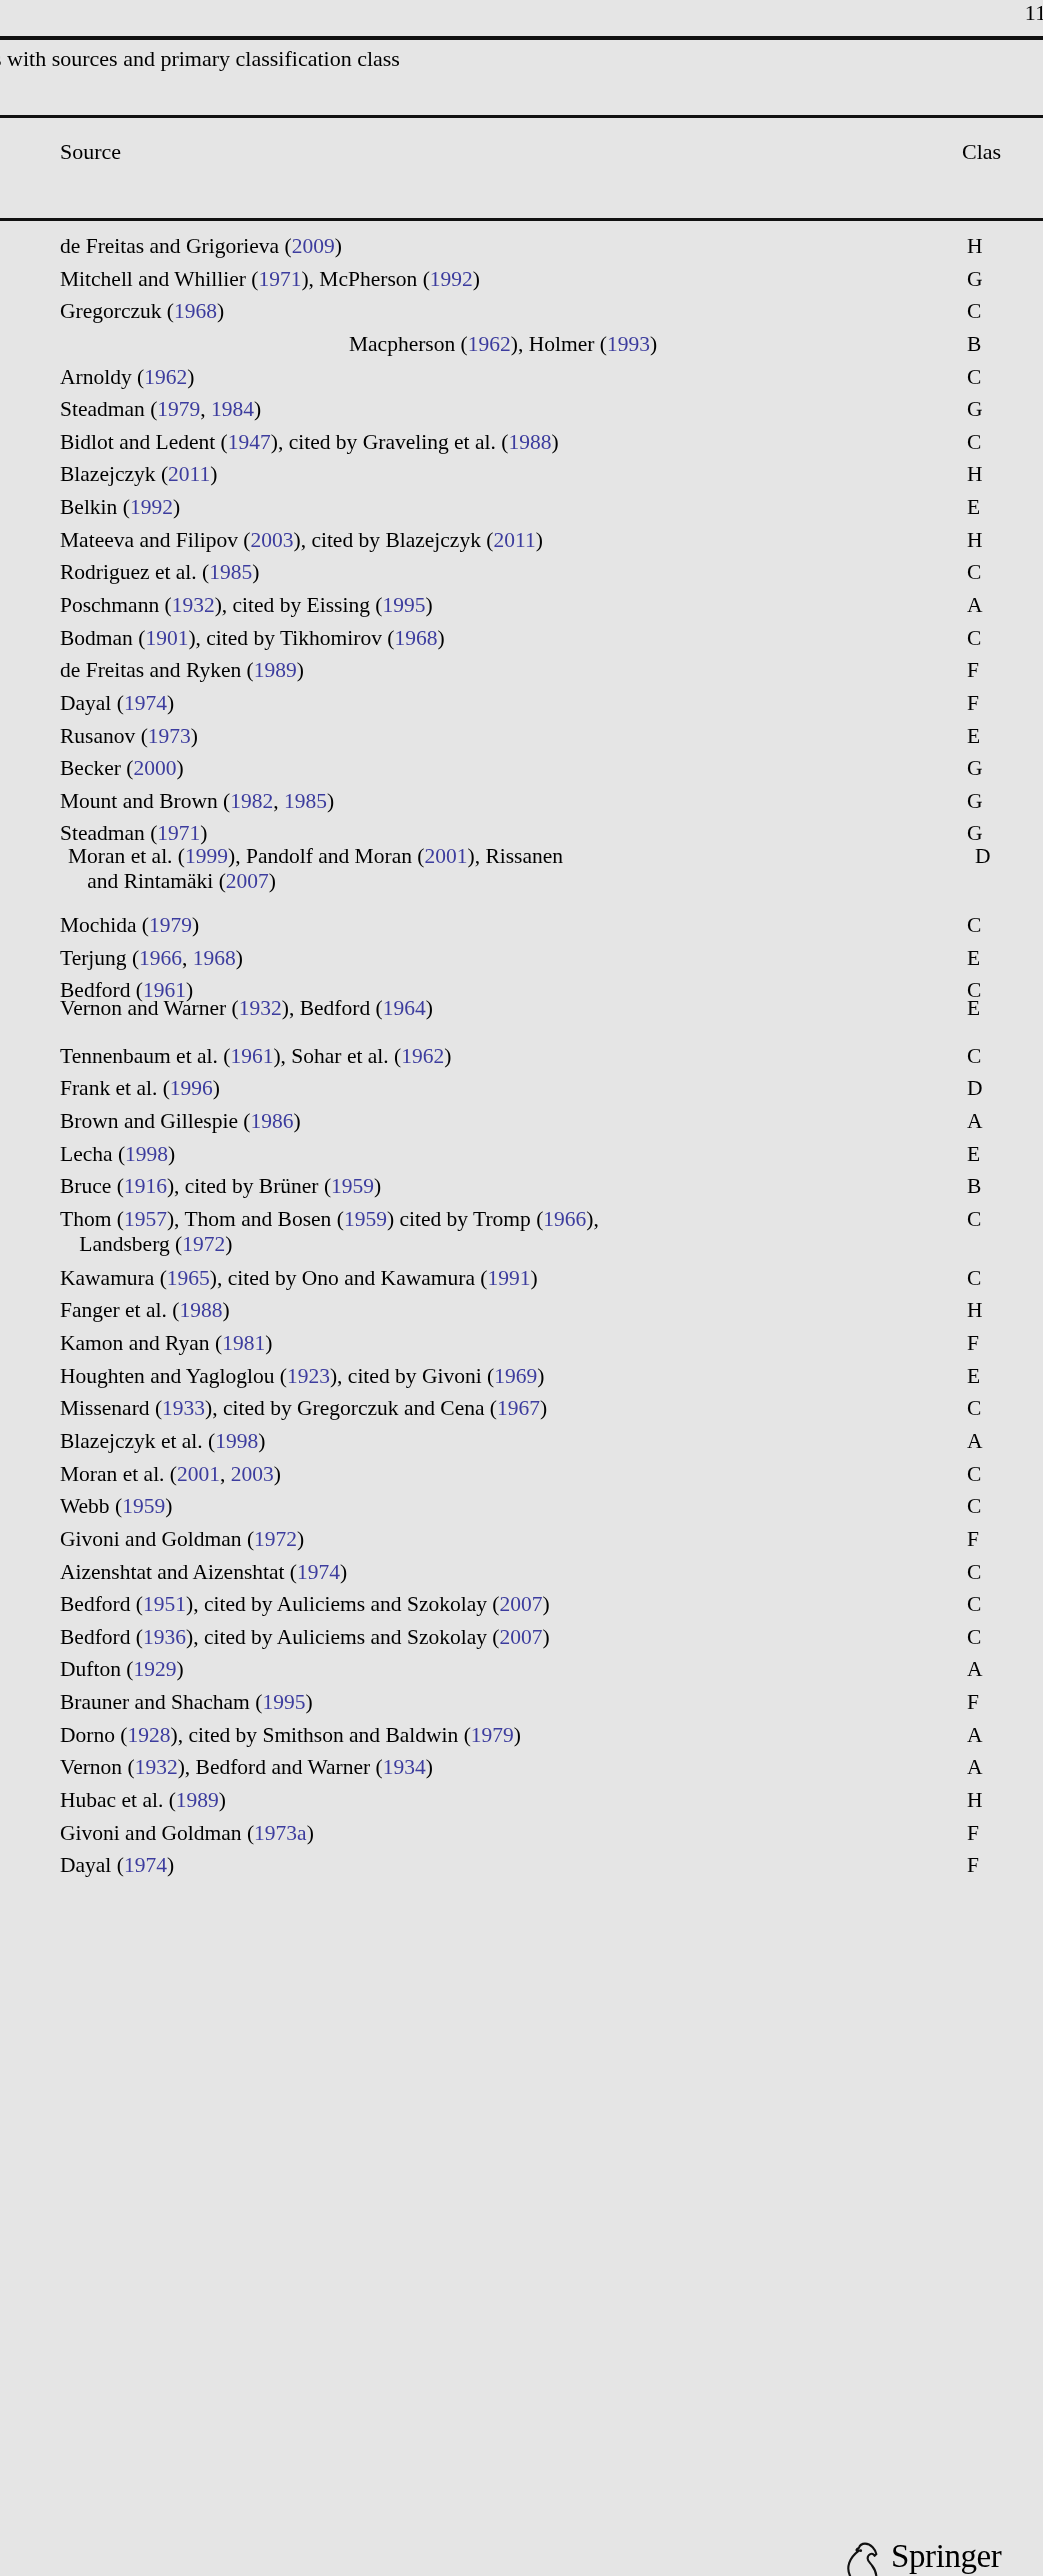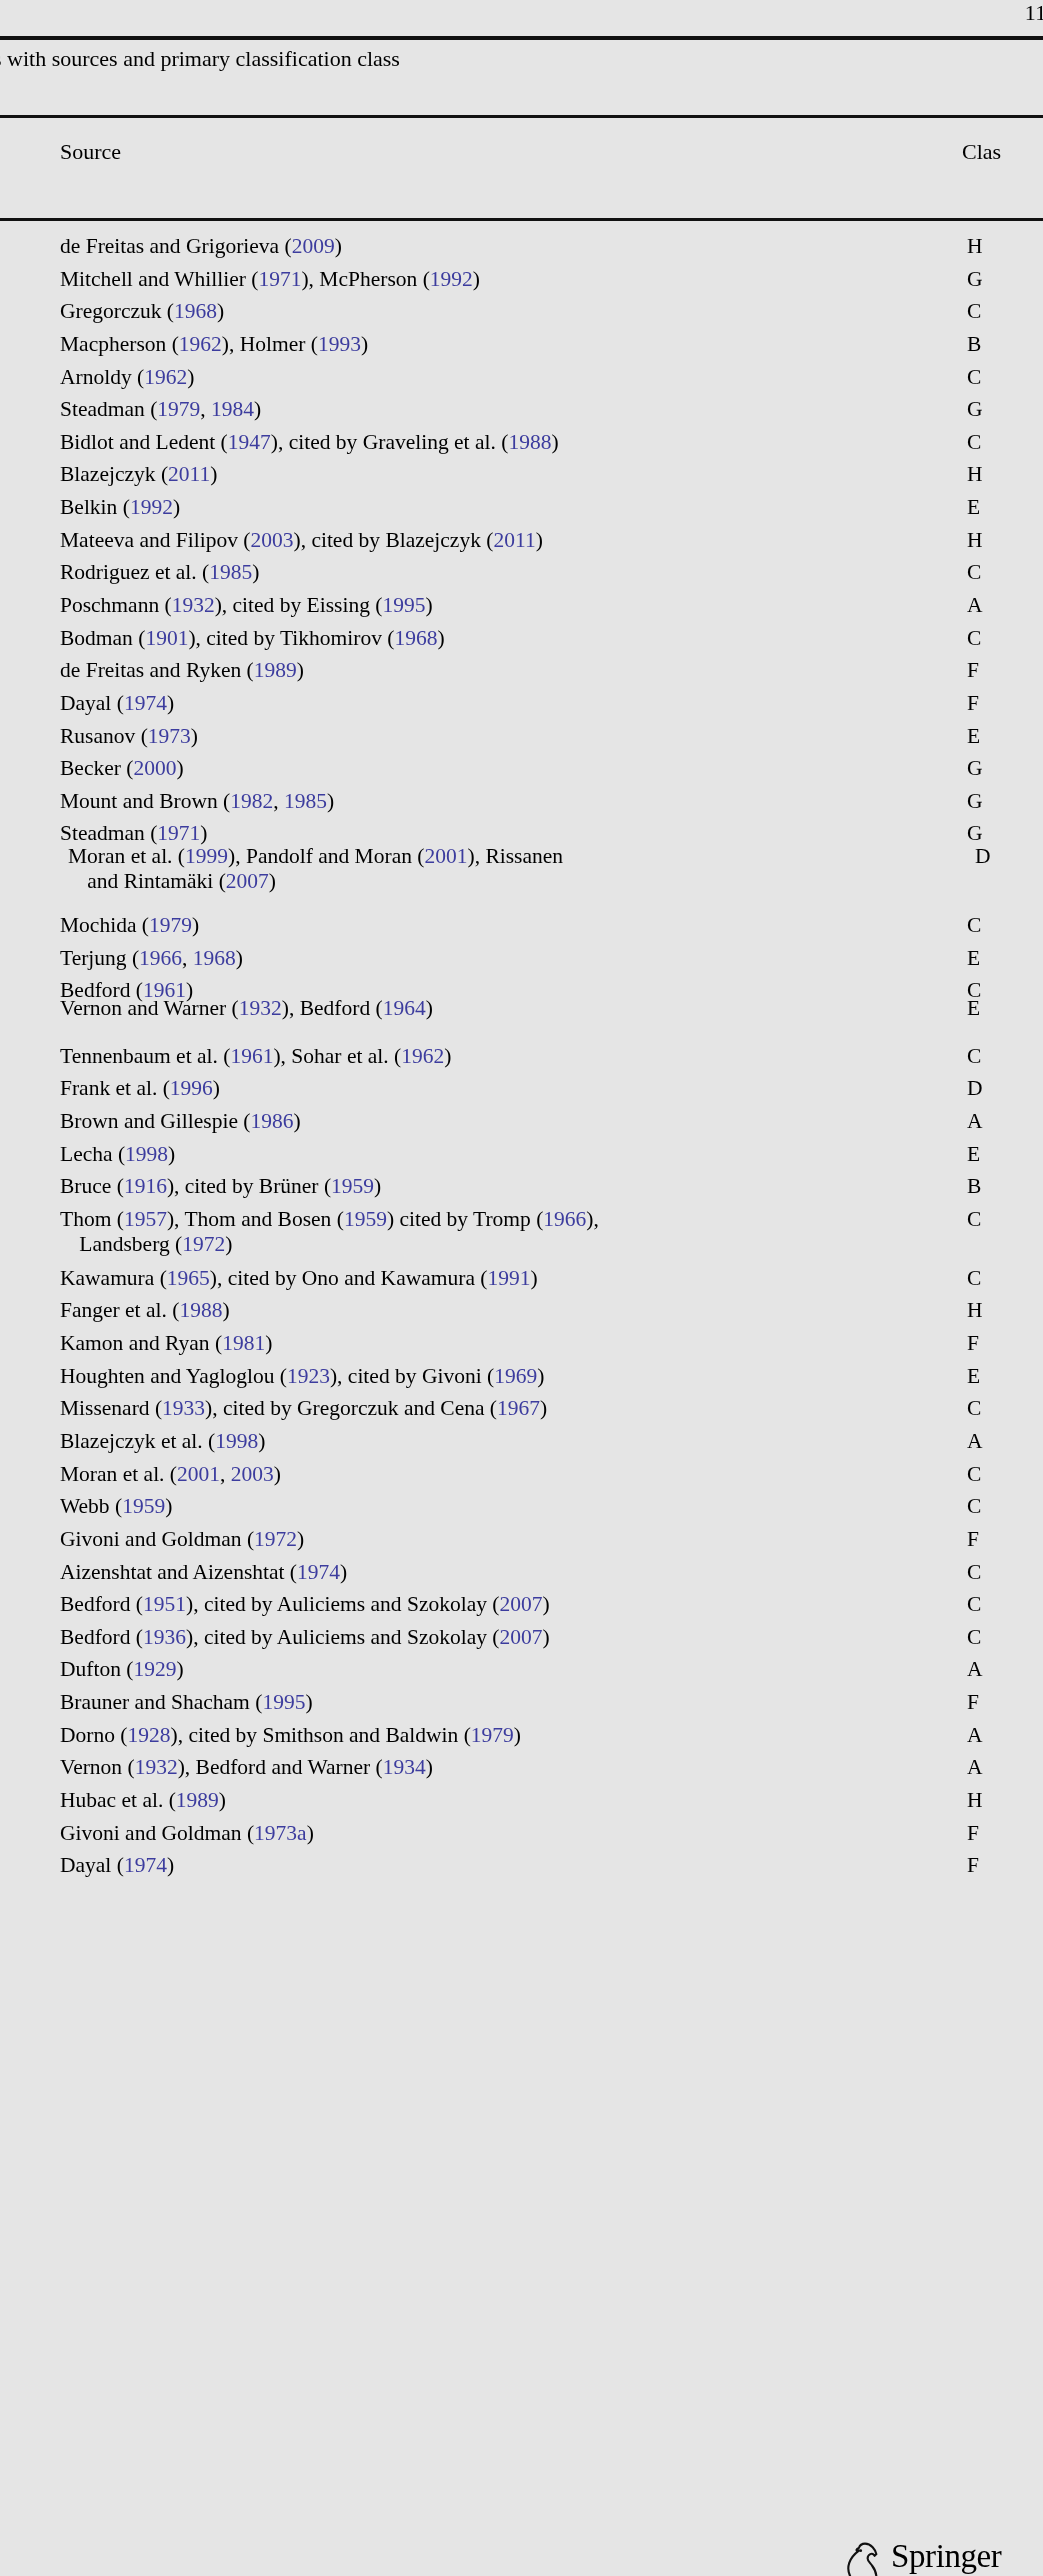--- a/index.html
+++ b/index.html
@@ -170,21 +170,21 @@
           <div class="cls">H</div>
         </div>
         <div class="row" style="position: absolute; top: 33px; height: 33px;">
           <div class="src">Mitchell and Whillier (<span class="yr">1971</span>), McPherson (<span class="yr">1992</span>)</div>
           <div class="cls">G</div>
         </div>
         <div class="row" style="position: absolute; top: 65px; height: 33px;">
           <div class="src">Gregorczuk (<span class="yr">1968</span>)</div>
           <div class="cls">C</div>
         </div>
-        <div class="row" style="position: absolute; top: 98px; height: 33px;">
+        <div class="row" style="position: absolute; top: 98px; height: 33px; text-align: center;">
           <div class="src">Macpherson (<span class="yr">1962</span>), Holmer (<span class="yr">1993</span>)</div>
           <div class="cls">B</div>
         </div>
         <div class="row" style="position: absolute; top: 131px; height: 33px;">
           <div class="src">Arnoldy (<span class="yr">1962</span>)</div>
           <div class="cls">C</div>
         </div>
         <div class="row" style="position: absolute; top: 163px; height: 33px;">
           <div class="src">Steadman (<span class="yr">1979</span>, <span class="yr">1984</span>)</div>
           <div class="cls">G</div>

